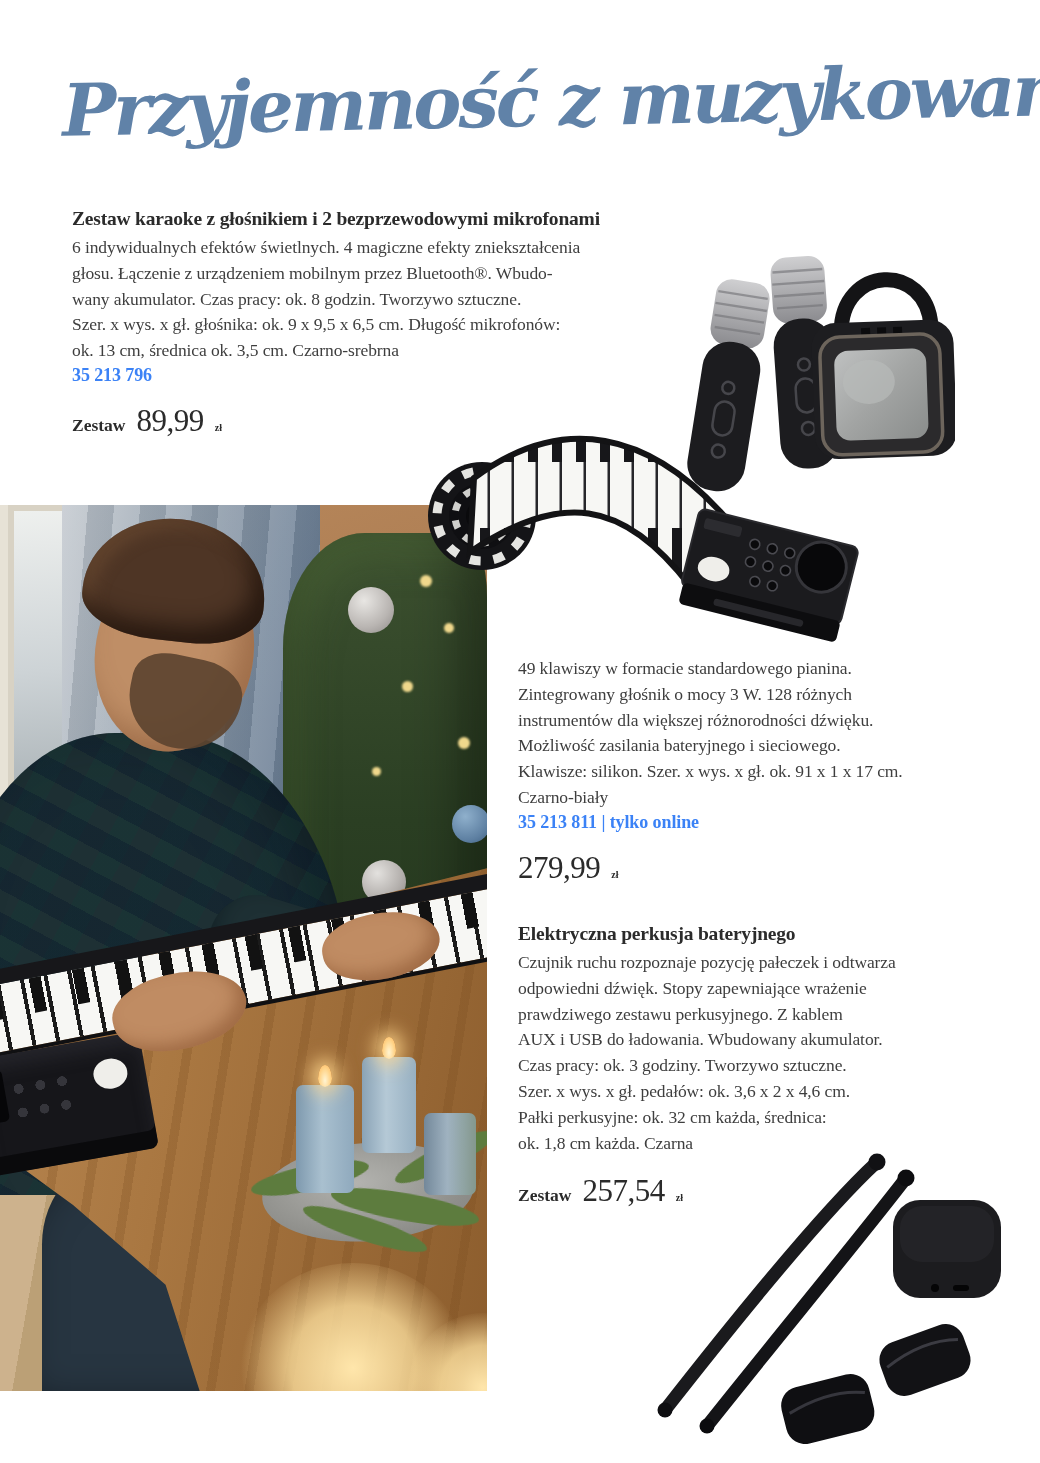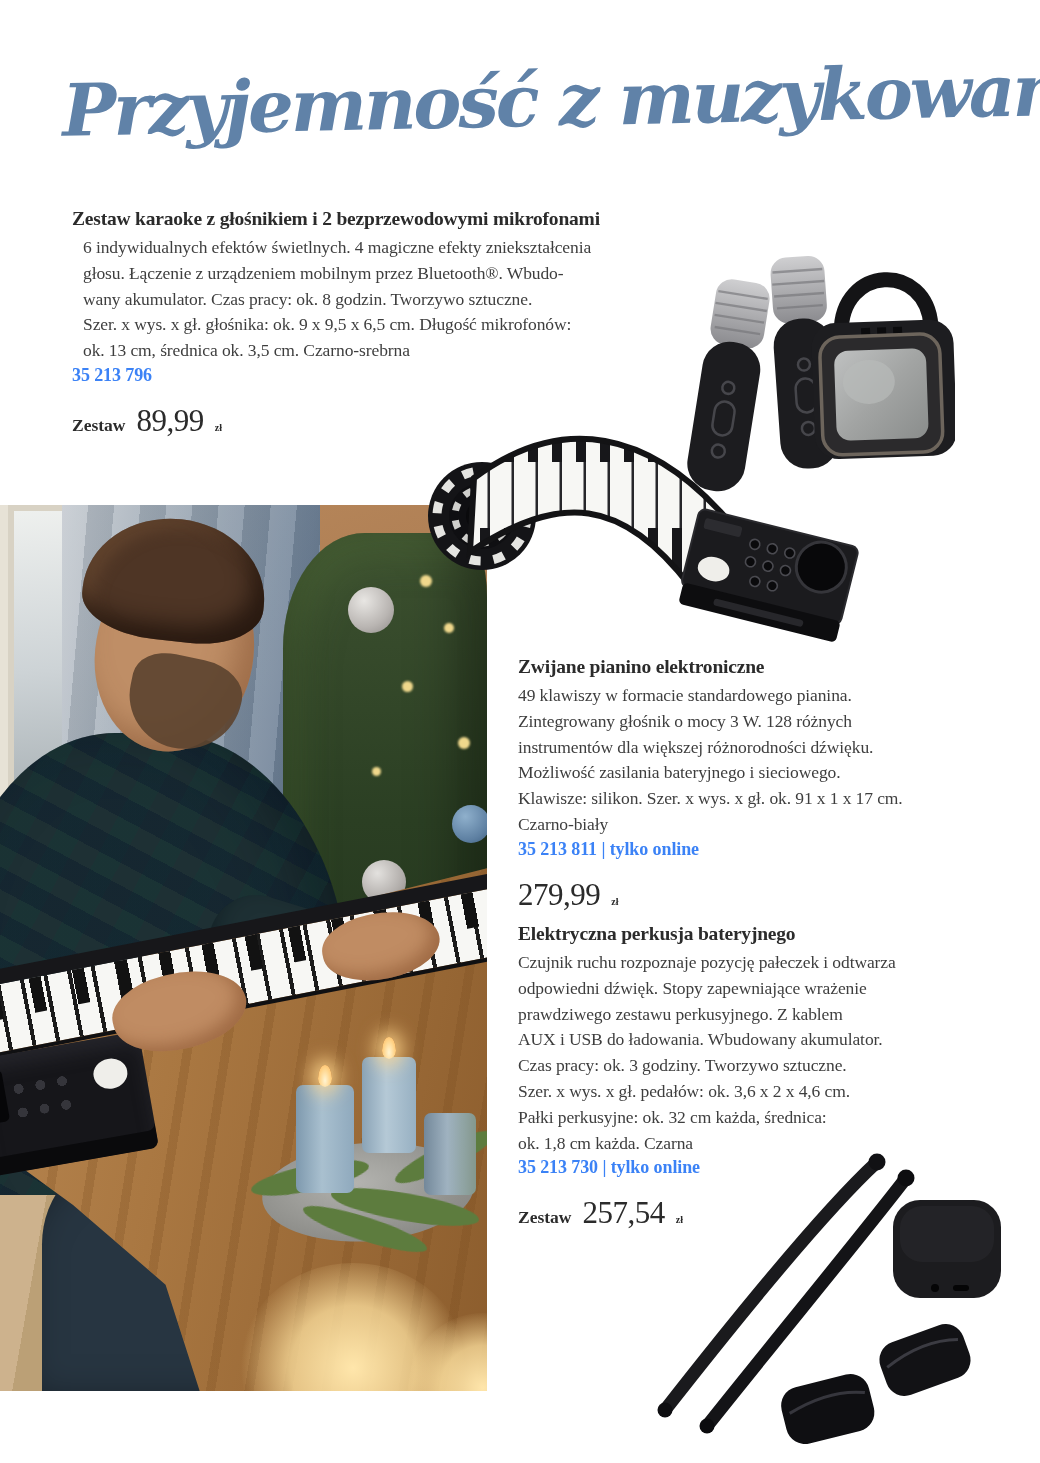--- a/index.html
+++ b/index.html
@@ -25,21 +25,21 @@
     font-size:17.5px; line-height:25.8px; color:#3e3e3e;
     white-space:pre-line; letter-spacing:-0.1px;
   }
   .art{ font-size:18px; font-weight:700; color:#3b82f6; margin-top:1px; letter-spacing:-0.1px; }
   .price-row{ display:flex; align-items:baseline; gap:11px; margin-top:17px; color:#2b2b2b; }
   .price-label{ font-size:17.5px; font-weight:700; }
   .price-value{ font-size:31px; font-weight:500; letter-spacing:-0.5px; }
   .price-cur{ font-size:10px; font-weight:700; }
 
   .p-karaoke{ left:72px; top:208px; width:620px; }
-  .p-karaoke .desc{ width:575px;margin-left:11px; }
+  .p-karaoke .desc{ width:575px; }
   .p-piano{ left:518px; top:656px; width:440px; }
   .p-drums{ left:518px; top:923px; width:450px; }
 
   
   .img-abs{ position:absolute; }
   .karaoke-img{ left:655px; top:240px; }
   .piano-img{ left:418px; top:398px; z-index:6; }
   .drums-img{ left:625px; top:1148px; }
 
   
@@ -249,21 +249,20 @@
           <circle cx="98" cy="40" r="5"></circle>
         <circle cx="71" cy="58" r="5"></circle>
           <circle cx="89" cy="58" r="5"></circle>
       </g>
       <rect x="8" y="8" width="38" height="11" rx="3" fill="#2c2c30"></rect>
       <rect x="36" y="84" width="92" height="7" rx="3" fill="#27272b"></rect>
     </g>
   </svg>
 
   <section class="product p-piano">
-    <h2>Zwijane pianino elektroniczne</h2>
     <p class="desc">49 klawiszy w formacie standardowego pianina.
 Zintegrowany głośnik o mocy 3 W. 128 różnych
 instrumentów dla większej różnorodności dźwięku.
 Możliwość zasilania bateryjnego i sieciowego.
 Klawisze: silikon. Szer. x wys. x gł. ok. 91 x 1 x 17 cm.
 Czarno-biały</p>
     <div class="art">35 213 811 | tylko online</div>
     <div class="price-row">
       <span class="price-value">279,99</span>
       <span class="price-cur">zł</span>
@@ -273,21 +272,20 @@
   <section class="product p-drums">
     <h2>Elektryczna perkusja bateryjnego</h2>
     <p class="desc">Czujnik ruchu rozpoznaje pozycję pałeczek i odtwarza
 odpowiedni dźwięk. Stopy zapewniające wrażenie
 prawdziwego zestawu perkusyjnego. Z kablem
 AUX i USB do ładowania. Wbudowany akumulator.
 Czas pracy: ok. 3 godziny. Tworzywo sztuczne.
 Szer. x wys. x gł. pedałów: ok. 3,6 x 2 x 4,6 cm.
 Pałki perkusyjne: ok. 32 cm każda, średnica:
 ok. 1,8 cm każda. Czarna</p>
-    <div class="art">35 213 730 | tylko online</div>
     <div class="price-row">
       <span class="price-label">Zestaw</span>
       <span class="price-value">257,54</span>
       <span class="price-cur">zł</span>
     </div>
   </section>
 
   <svg class="img-abs drums-img" width="405" height="305" viewBox="0 0 405 305">
     <g>
       <path d="M 40 262 C 112 170 200 62 252 14" fill="none" stroke="#1a1a1d" stroke-width="13" stroke-linecap="round"></path>

